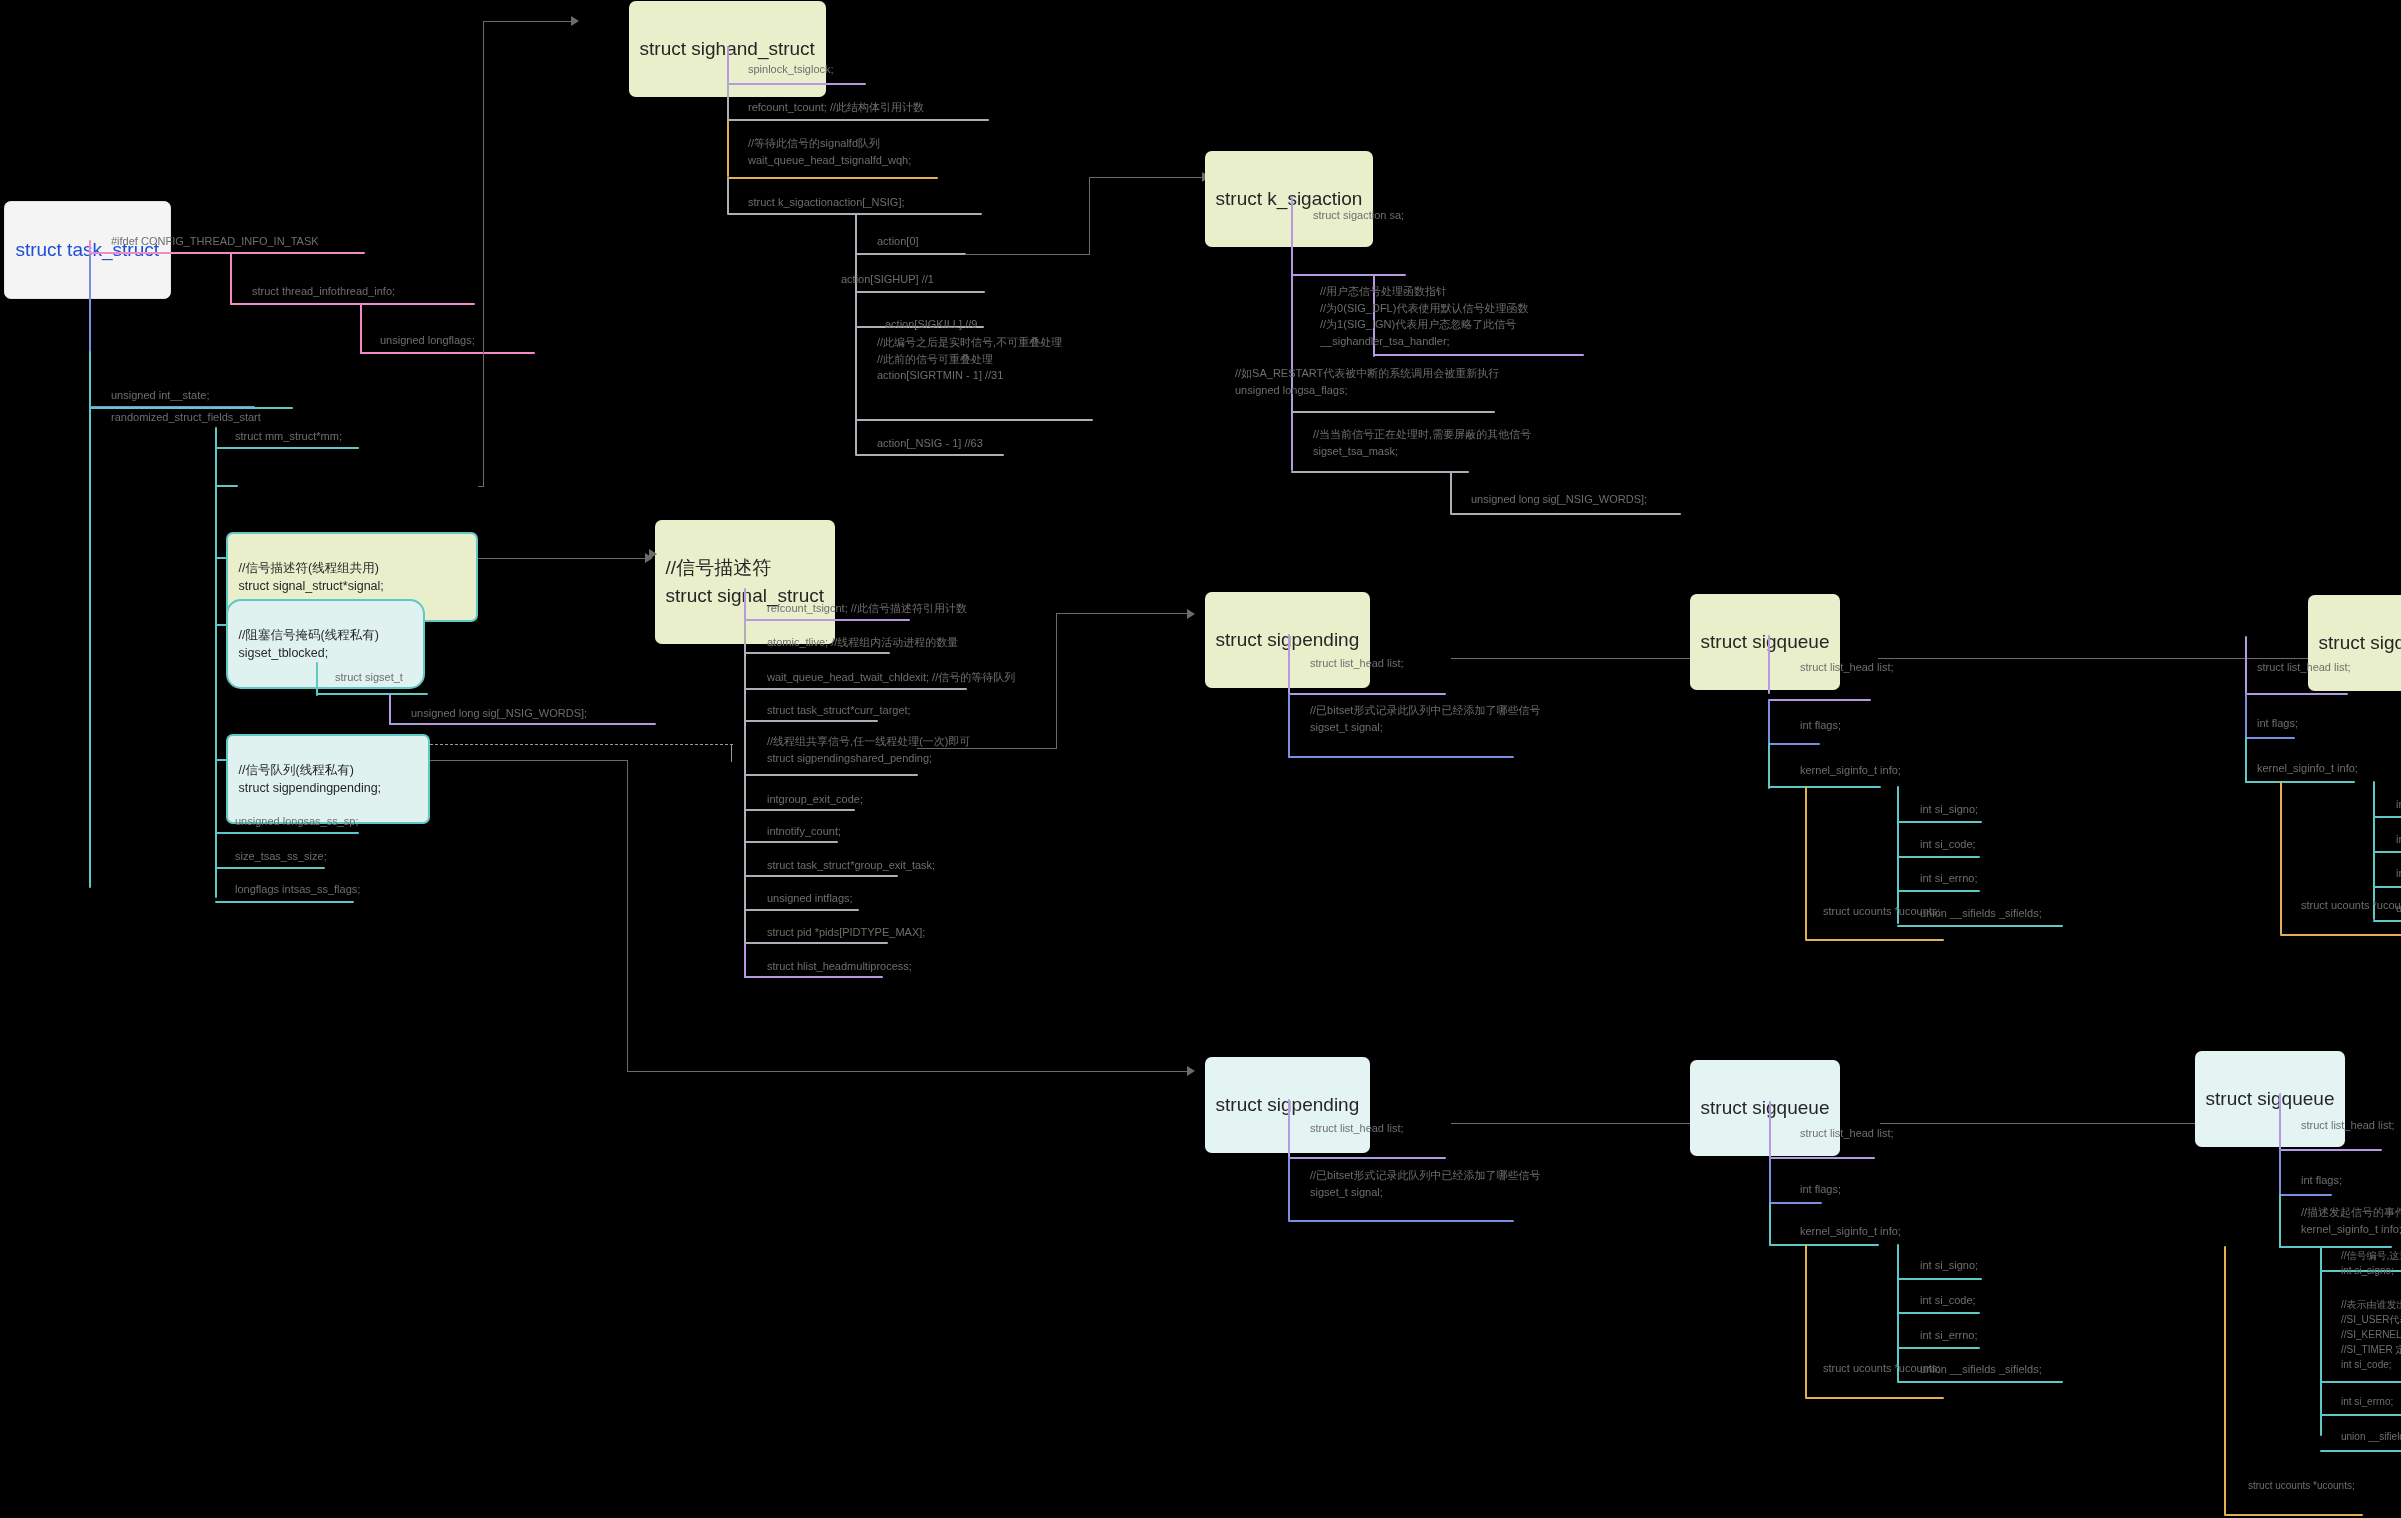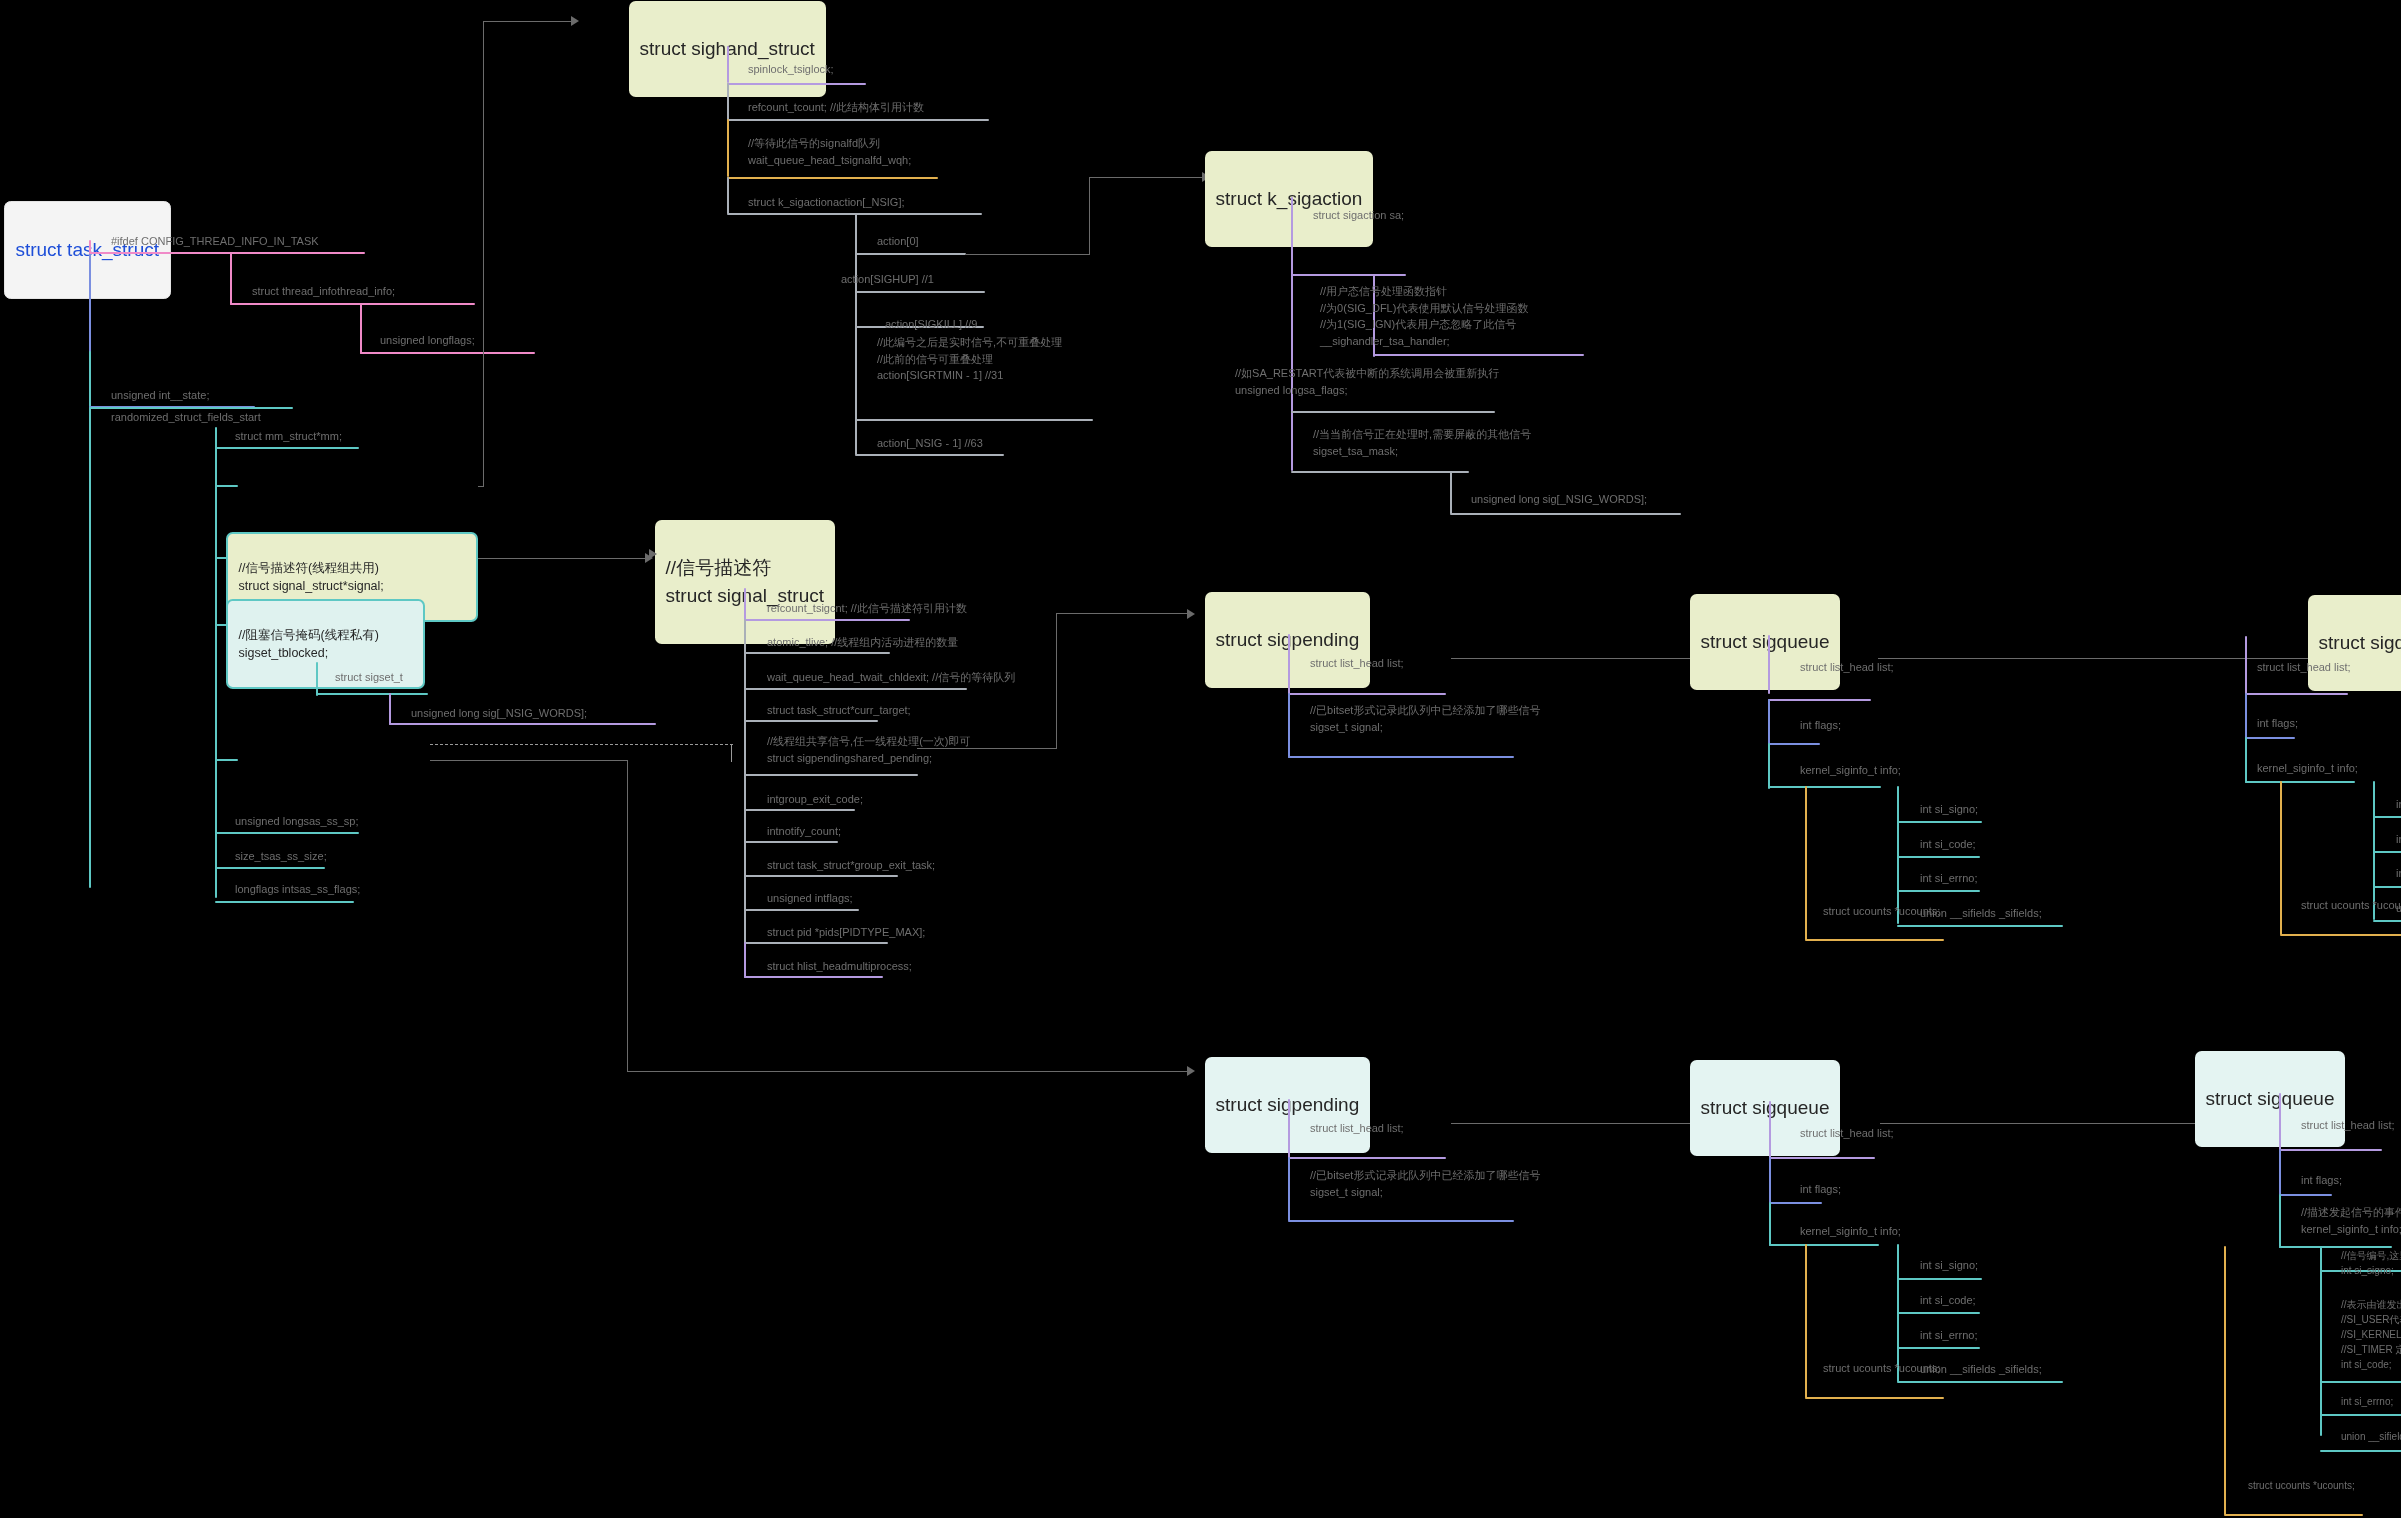--- a/index.html
+++ b/index.html
@@ -70,23 +70,27 @@
 
   <div class="h" style="left:215px;top:485px;width:23px;background:#5ec8c4;"></div>
   <div class="h" style="left:215px;top:557px;width:23px;background:#5ec8c4;"></div>
   <div class="h" style="left:215px;top:624px;width:23px;background:#5ec8c4;"></div>
   <div class="h" style="left:215px;top:759px;width:23px;background:#5ec8c4;"></div>
 
   <div class="box olive-out" style="left:226px;top:532px;width:252px;">
     <span class="ln">//信号描述符(线程组共用)
 struct signal_struct*signal;</span>
   </div>
-  <div class="box mint-out" style="left:226px;top:599px;width:199px;">
+  <div class="box mint-out" style="left:226px;top:599px;width:199px;border-radius:15px;">
     <span class="ln">//阻塞信号掩码(线程私有)
 sigset_tblocked;</span>
+  </div>
+  <div class="box mint-out" style="left:226px;top:734px;width:204px;">
+    <span class="ln">//信号队列(线程私有)
+struct sigpendingpending;</span>
   </div>
 
   <div class="v" style="left:316px;top:662px;height:34px;background:#5ec8c4;"></div>
   <div class="h" style="left:316px;top:693px;width:112px;background:#5ec8c4;"></div>
   <div class="fld" style="left:335px;top:669px;">struct sigset_t</div>
   <div class="v" style="left:389px;top:693px;height:32px;background:#b49ae0;"></div>
   <div class="h" style="left:389px;top:723px;width:267px;background:#b49ae0;"></div>
   <div class="fld" style="left:411px;top:705px;">unsigned long sig[_NSIG_WORDS];</div>
 
   <div class="h" style="left:215px;top:832px;width:144px;background:#5ec8c4;"></div>

